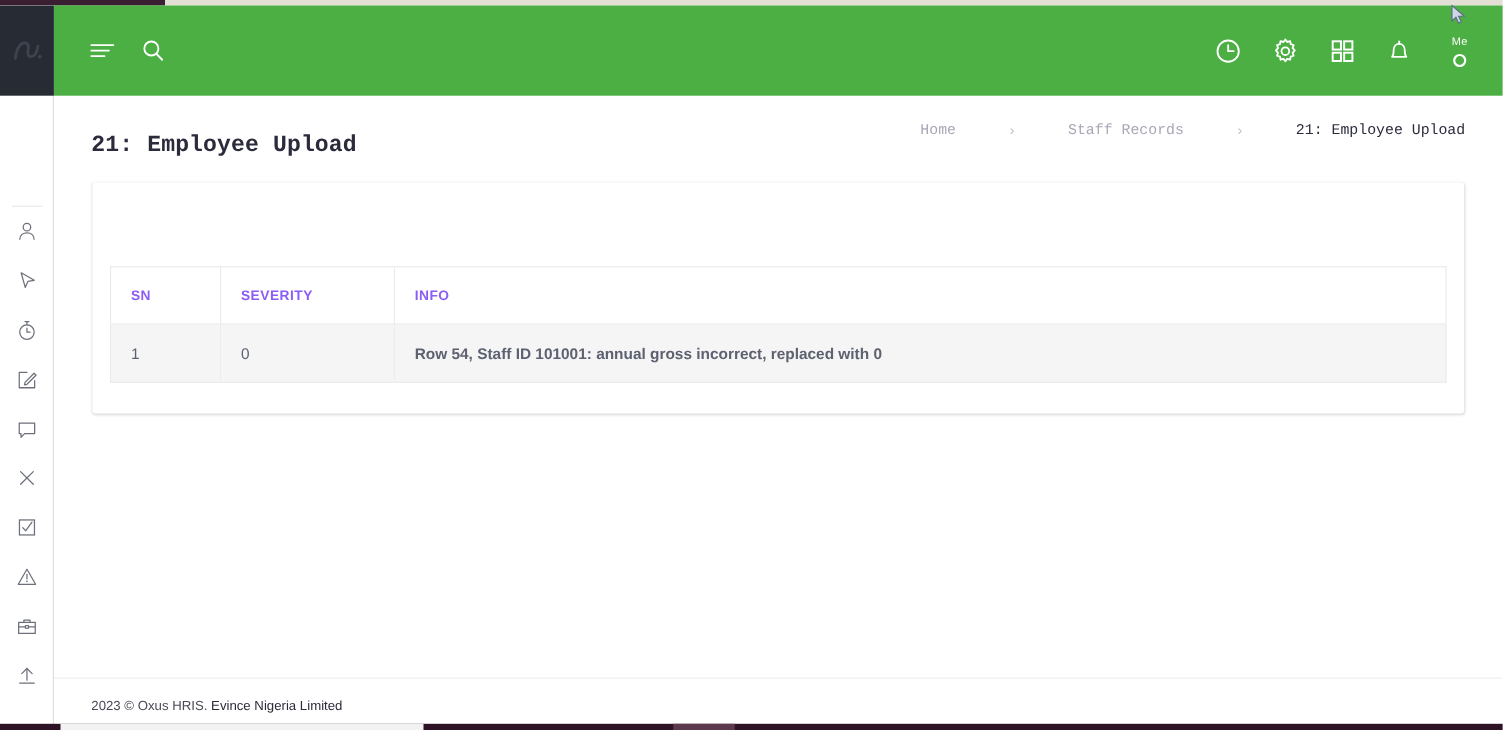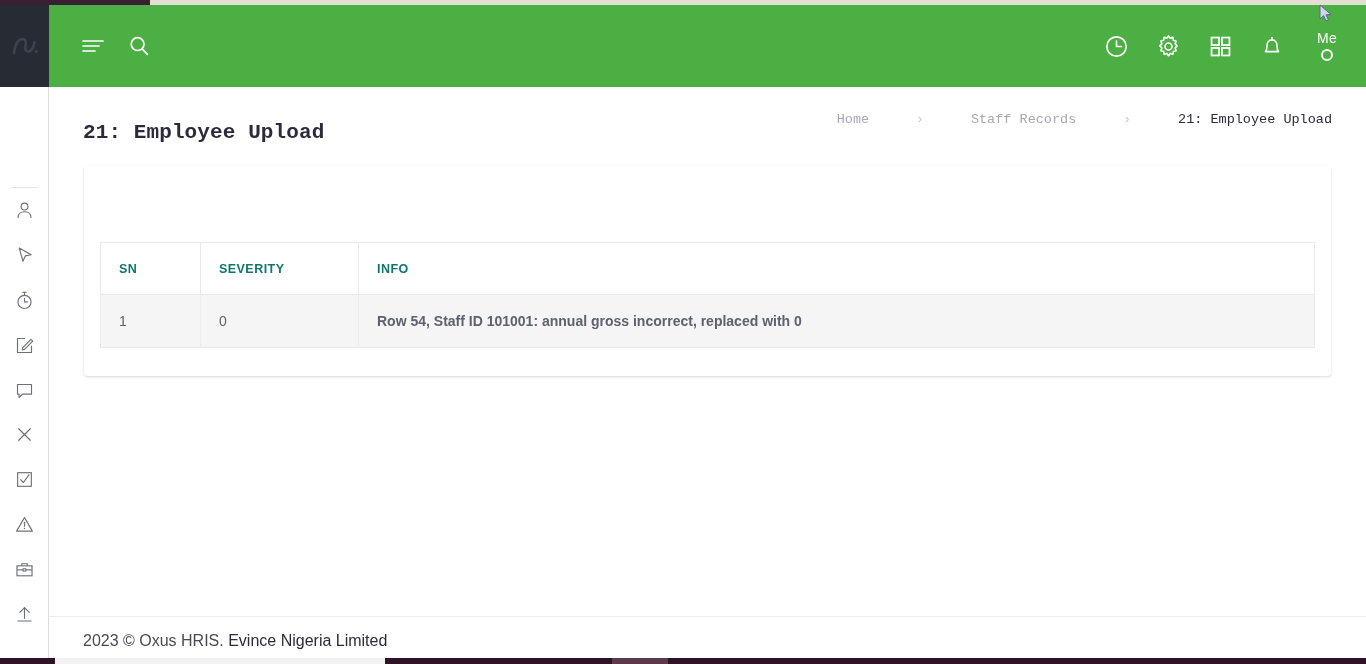--- a/index.html
+++ b/index.html
@@ -85,21 +85,21 @@
     display: flex; align-items: center; justify-content: center;
     cursor: pointer;
   }
   #user-menu {
     width: 58px; height: 56px;
     display: flex; flex-direction: column;
     align-items: center; justify-content: center;
     cursor: pointer; gap: 3px;
   }
   #user-label {
-    color: #ffffff; font-size: 14px; line-height: 15px;
+    color: #ffffff; font-size: 10px; line-height: 15px;
     letter-spacing: 0.2px;
   }
   #user-avatar {
     width: 12px; height: 12px; border-radius: 50%;
     border: 2px solid #ffffff;
   }
 
   
   #cursor-artifact {
     position: absolute; top: 4px; left: 1318px;
@@ -157,21 +157,21 @@
   table#results-table {
     width: 100%;
     border-collapse: collapse;
     border: 1px solid #e9e9e9;
     font-size: 14px;
   }
   #results-table thead th {
     text-align: left;
     font-size: 12.5px;
     font-weight: 600;
-    color: #0f766e;
+    color: #8b5cf6;
     letter-spacing: 0.45px;
     padding: 18px 0 18px 18px;
     border-right: 1px solid #e9e9e9;
     border-bottom: 1px solid #e9e9e9;
     background: #ffffff;
     height: 52px;
     vertical-align: middle;
   }
   #results-table thead th:last-child { border-right: none; }
   #results-table tbody td {
@@ -191,21 +191,21 @@
   
   #footer {
     position: absolute; left: 0; bottom: 0;
     width: 1317px; height: 48px;
     display: flex; align-items: center;
     border-top: 1px solid #ededed;
     background: #ffffff;
   }
   #footer-text {
     padding-left: 34px;
-    font-size: 16px;
+    font-size: 12px;
     color: #4a4a56;
   }
   #footer-text .brand { color: #2b2b3c; }
 
   
   #taskbar {
     position: absolute; left: 0; bottom: 0;
     width: 1366px; height: 6px;
     background: #2e1326;
     z-index: 20;

